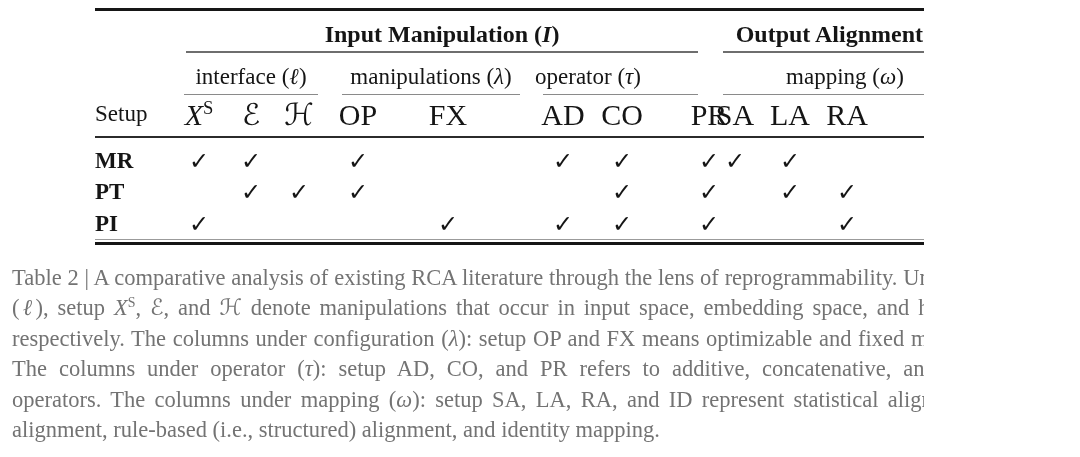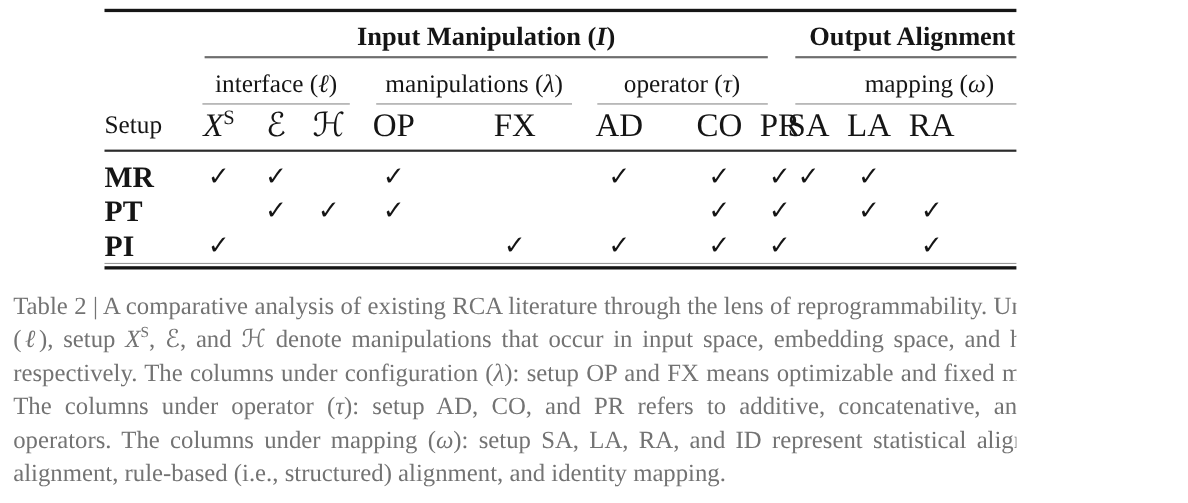--- a/index.html
+++ b/index.html
@@ -25,32 +25,32 @@
   .rule-bot      {left:95px;  top:242px; width:895px; height:3px;   background:#161616;}
   
   .abs{position:absolute;white-space:nowrap;}
   .ctr{transform:translateX(-50%);}
   .gt {top:20px;font-size:24px;font-weight:bold;line-height:28px;}
   .gt-in {left:442px;}
   .gt-out{left:849px;font-family:Liberation Serif, serif;}
   .sg {top:63px;font-size:23px;line-height:27px;}
   .sg-if{left:251px;font-family:Liberation Serif, serif;}
   .sg-cf{left:431px;}
-  .sg-op{left:620px;}
+  .sg-op{left:588px;}
   .sg-mp{left:845px;text-align:center;}
   .colh{top:102px;font-size:30px;line-height:26px;}
   .setup{left:95px;top:101px;font-size:23px;font-weight:normal;line-height:26px;}
   .cal{font-style:italic;}
   .mi{font-style:italic;}
   sup{font-size:0.62em;vertical-align:super;line-height:0;}
-  .rowlab{left:95px;font-size:27px;font-weight:bold;line-height:30px;}
+  .rowlab{left:95px;font-size:23px;font-weight:bold;line-height:30px;}
   .cell{font-size:24px;line-height:30px;text-align:center;}
   
   .x0{left:199px}.x1{left:251px}.x2{left:299px}.x3{left:358px}
-  .x4{left:468px}.x5{left:563px}.x6{left:654px}.x7{left:709px}
+  .x4{left:448px}.x5{left:563px}.x6{left:622px}.x7{left:709px}
   .x8{left:735px}.x9{left:790px}.x10{left:847px}.x11{left:991px}
   
   .r0{top:146px}.r1{top:177px}.r2{top:209px}
   
   .caption{
     position:absolute;left:12px;top:263px;width:1032px;
     font-size:22.5px;line-height:30.4px;
     text-align:justify;margin:0;color:#737373;
   }
 </style>

